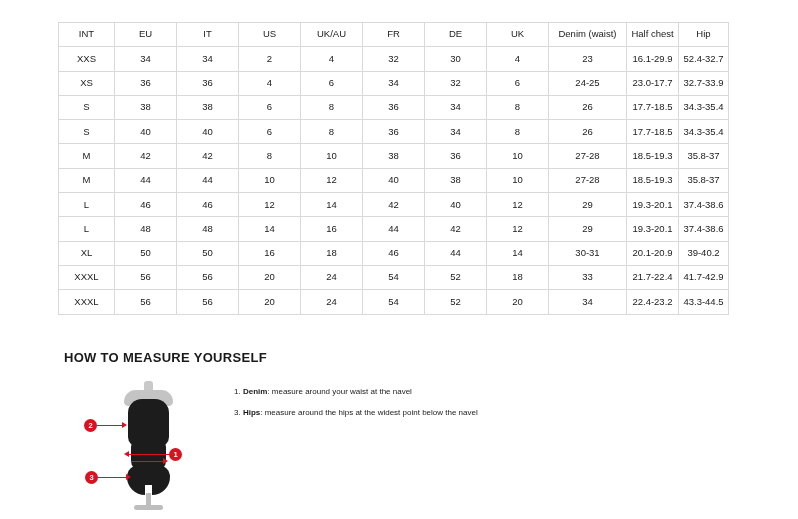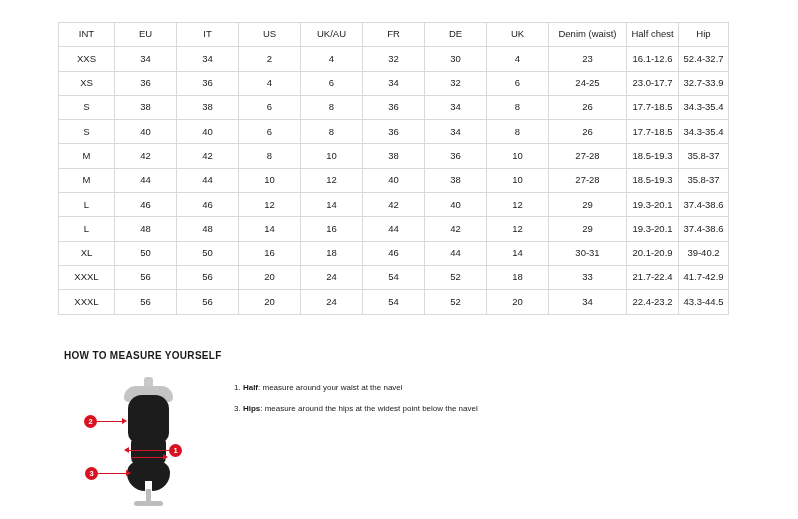--- a/index.html
+++ b/index.html
@@ -60,21 +60,21 @@
   col.c10 { width: 50px; }
 
   
   .howto {
     position: absolute;
     left: 64px;
     top: 350px;
     width: 680px;
   }
   .howto-title {
-    font-size: 10px;
+    font-size: 13px;
     font-weight: bold;
     letter-spacing: 0.3px;
     color: #1a1a1a;
     margin-bottom: 10px;
   }
   .howto-body {
     position: relative;
     display: flex;
     align-items: flex-start;
   }
@@ -244,21 +244,21 @@
         <tr>
           <td>XXS</td>
           <td>34</td>
           <td>34</td>
           <td>2</td>
           <td>4</td>
           <td>32</td>
           <td>30</td>
           <td>4</td>
           <td>23</td>
-          <td>16.1-12.6</td>
+          <td>16.1-29.9</td>
           <td>52.4-32.7</td>
         </tr>
         <tr>
           <td>XS</td>
           <td>36</td>
           <td>36</td>
           <td>4</td>
           <td>6</td>
           <td>34</td>
           <td>32</td>
@@ -415,21 +415,21 @@
         <div class="arrowhead ah-right" style="left:79px; top:83px;"></div>
 
         <div class="dot" style="left:1px; top:96px;">3</div>
         <div class="arrow-line" style="left:14px; top:102px; width:30px;"></div>
         <div class="arrowhead ah-right" style="left:42px; top:99px;"></div>
       </div>
 
       <div class="steps">
         <div class="step">
           <span class="num">1.</span>
-          <b>Half</b><span>: measure around your waist at the navel</span>
+          <b>Denim</b><span>: measure around your waist at the navel</span>
         </div>
         <div class="step">
           <span class="num">3.</span>
           <b>Hips</b><span>: measure around the hips at the widest point below the navel</span>
         </div>
       </div>
 
     </div>
   </div>
 

